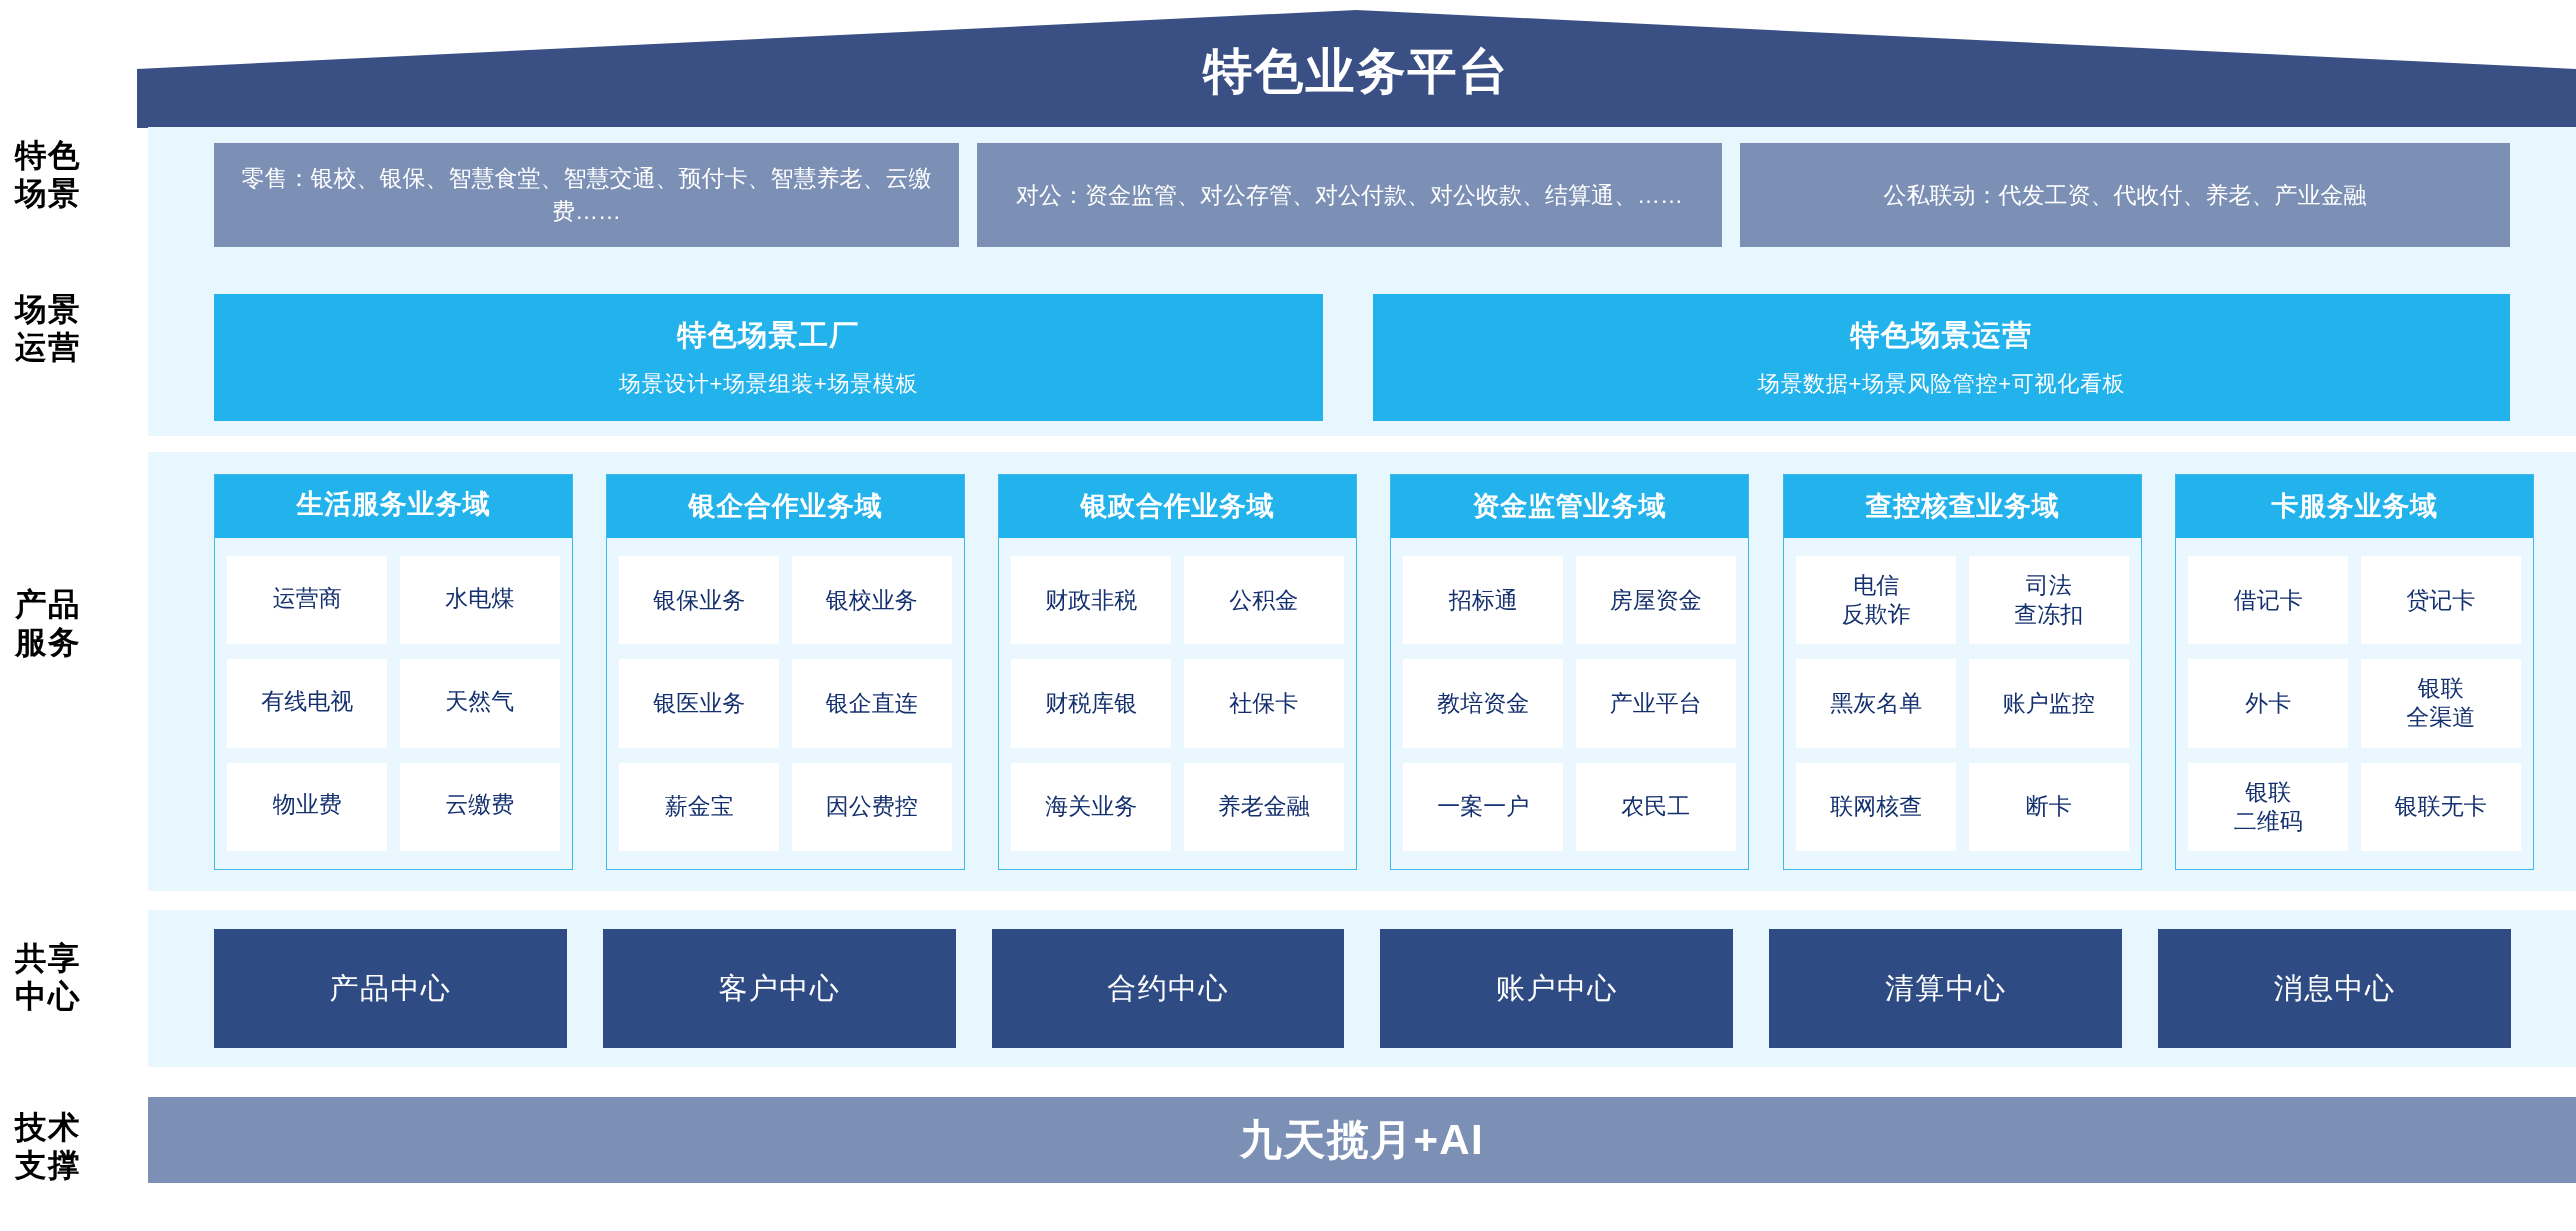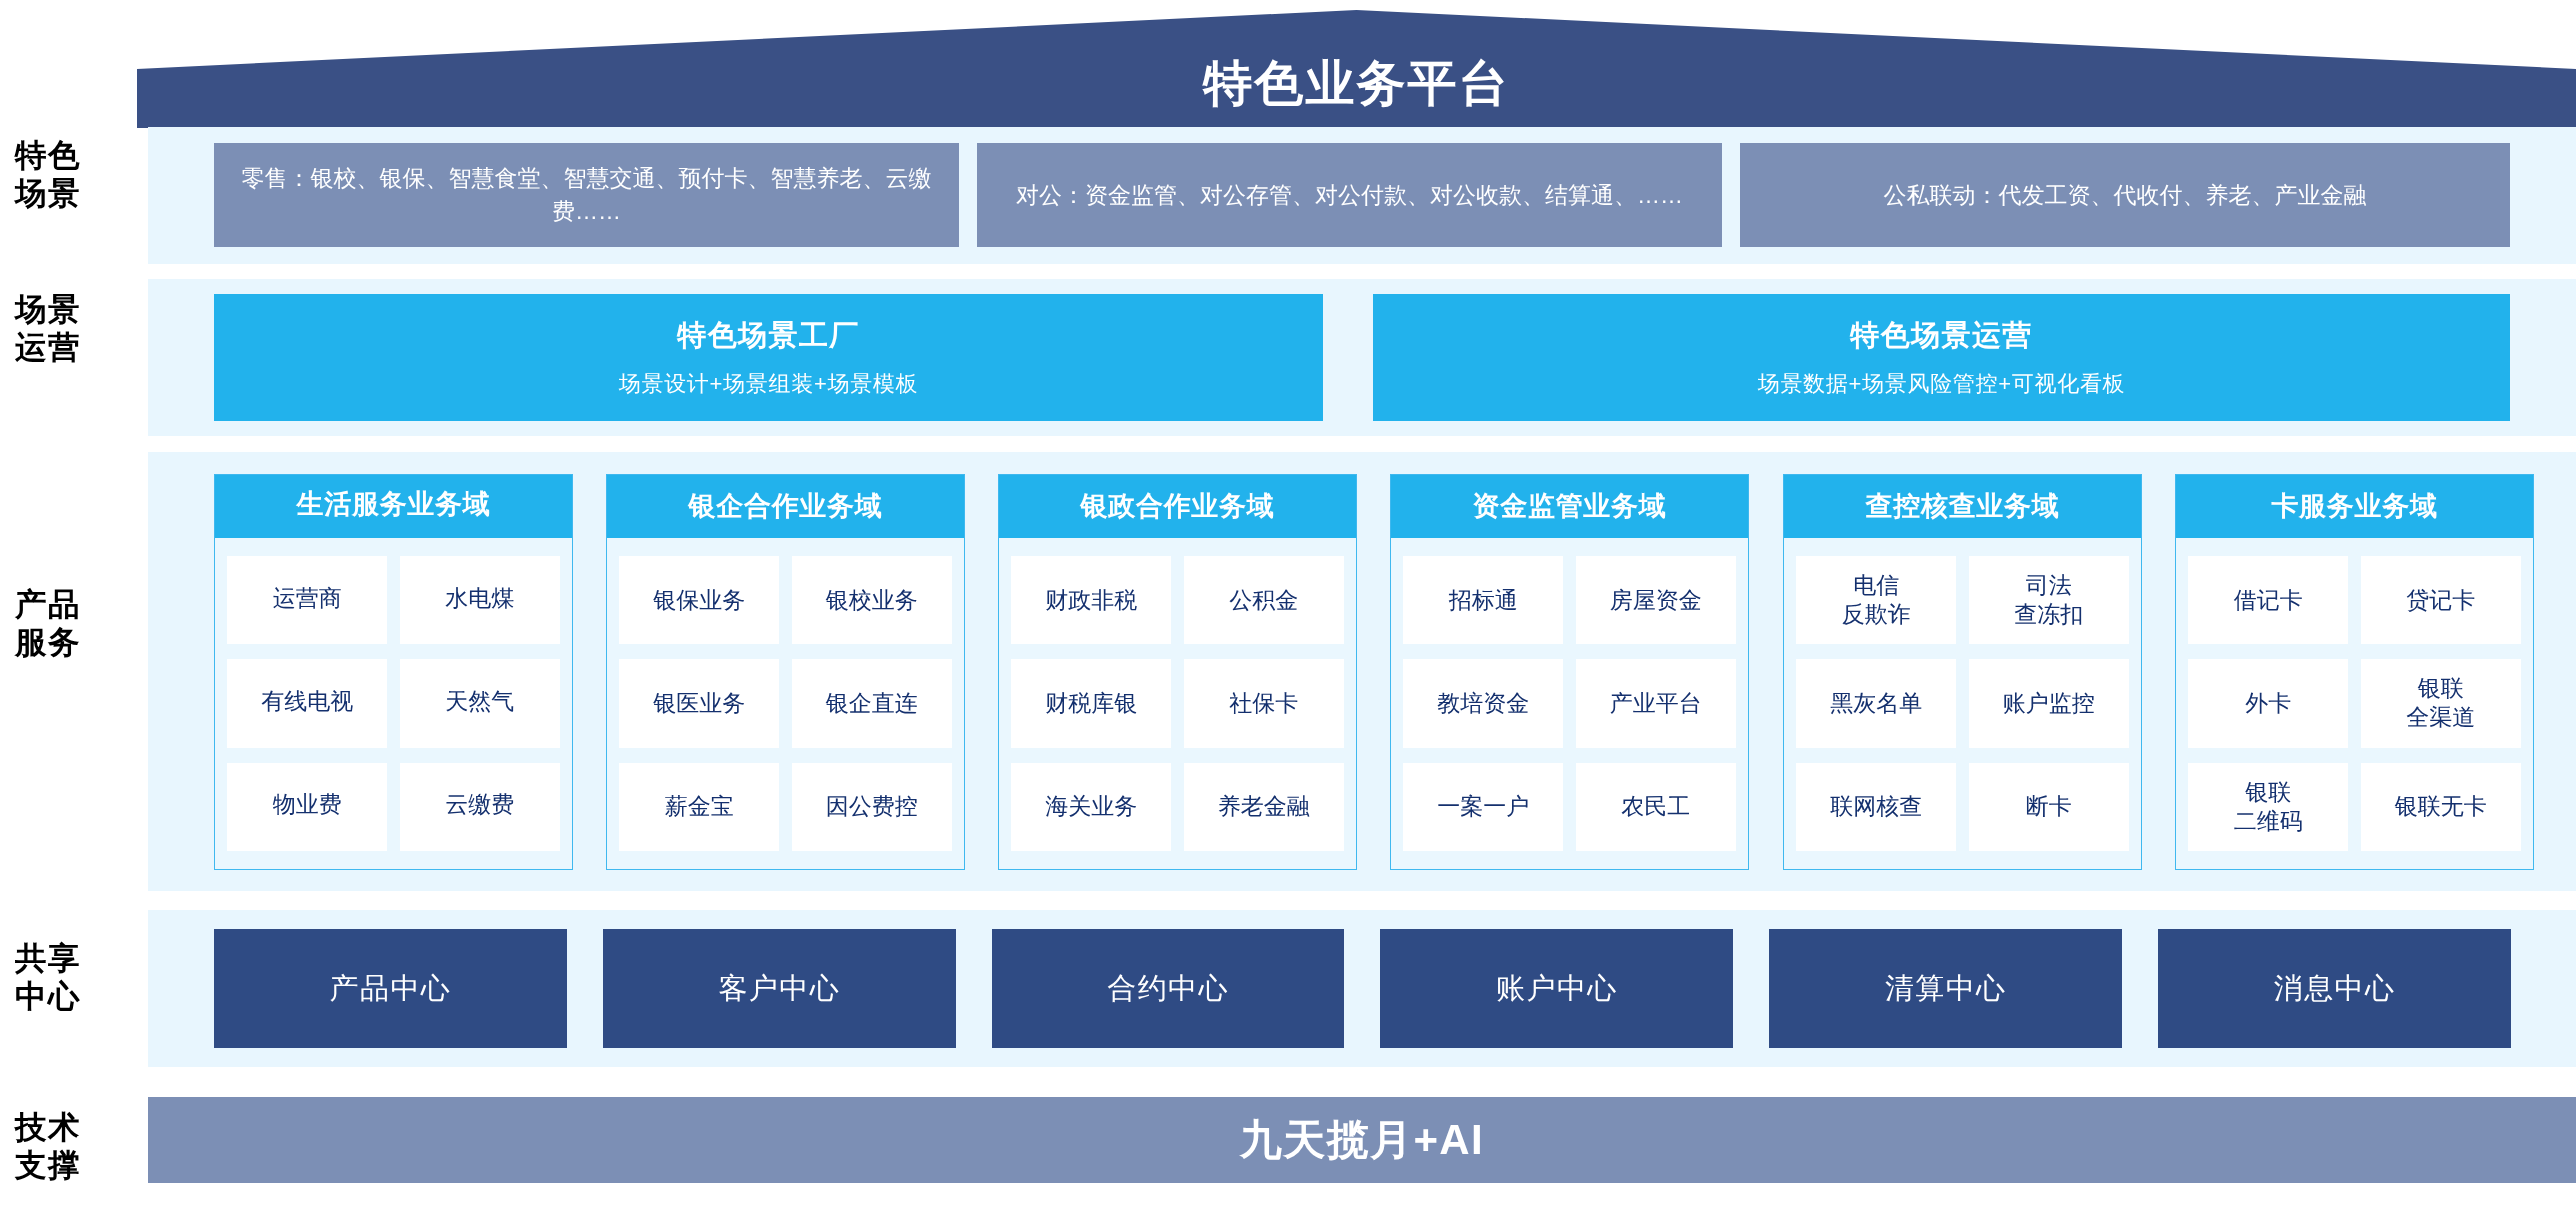--- a/index.html
+++ b/index.html
@@ -11,21 +11,21 @@
     overflow:hidden;
   }
   .canvas{position:relative;width:2576px;height:1232px;}
 
   
   .roof{
     position:absolute;left:137px;top:9.6px;width:2439px;height:118px;
   }
   .roof svg{display:block;width:100%;height:100%;}
   .roof-title{
-    position:absolute;left:0;top:44px;width:100%;
+    position:absolute;left:0;top:32px;width:100%;
     text-align:center;
     color:#ffffff;
     font-size:49px;font-weight:bold;letter-spacing:2.1px;
     line-height:59px;
     white-space:nowrap;
   }
 
   
   .rowlabel{
     position:absolute;left:15px;width:123px;
@@ -148,21 +148,21 @@
   </div>
   <div class="rowlabel" style="top:939px;">
     <span>共享</span>
     <span>中心</span>
   </div>
   <div class="rowlabel" style="top:1108px;">
     <span>技术</span>
     <span>支撑</span>
   </div>
 
-  <div class="band" style="top:127px;height:137px;padding-left:10px;">
+  <div class="band" style="top:127px;height:166px;padding-left:10px;">
     <div class="scn-wrap" style="top:16.4px;height:104px;position:absolute;left:66px;right:66px;">
       <div class="scn" style="flex:0 0 745px;">
         <span>零售：银校、银保、智慧食堂、智慧交通、预付卡、智慧养老、云缴费……</span>
       </div>
       <div class="scn" style="flex:0 0 745px;">
         <span>对公：资金监管、对公存管、对公付款、对公收款、结算通、……</span>
       </div>
       <div class="scn" style="flex:1 1 auto;">
         <span>公私联动：代发工资、代收付、养老、产业金融</span>
       </div>

